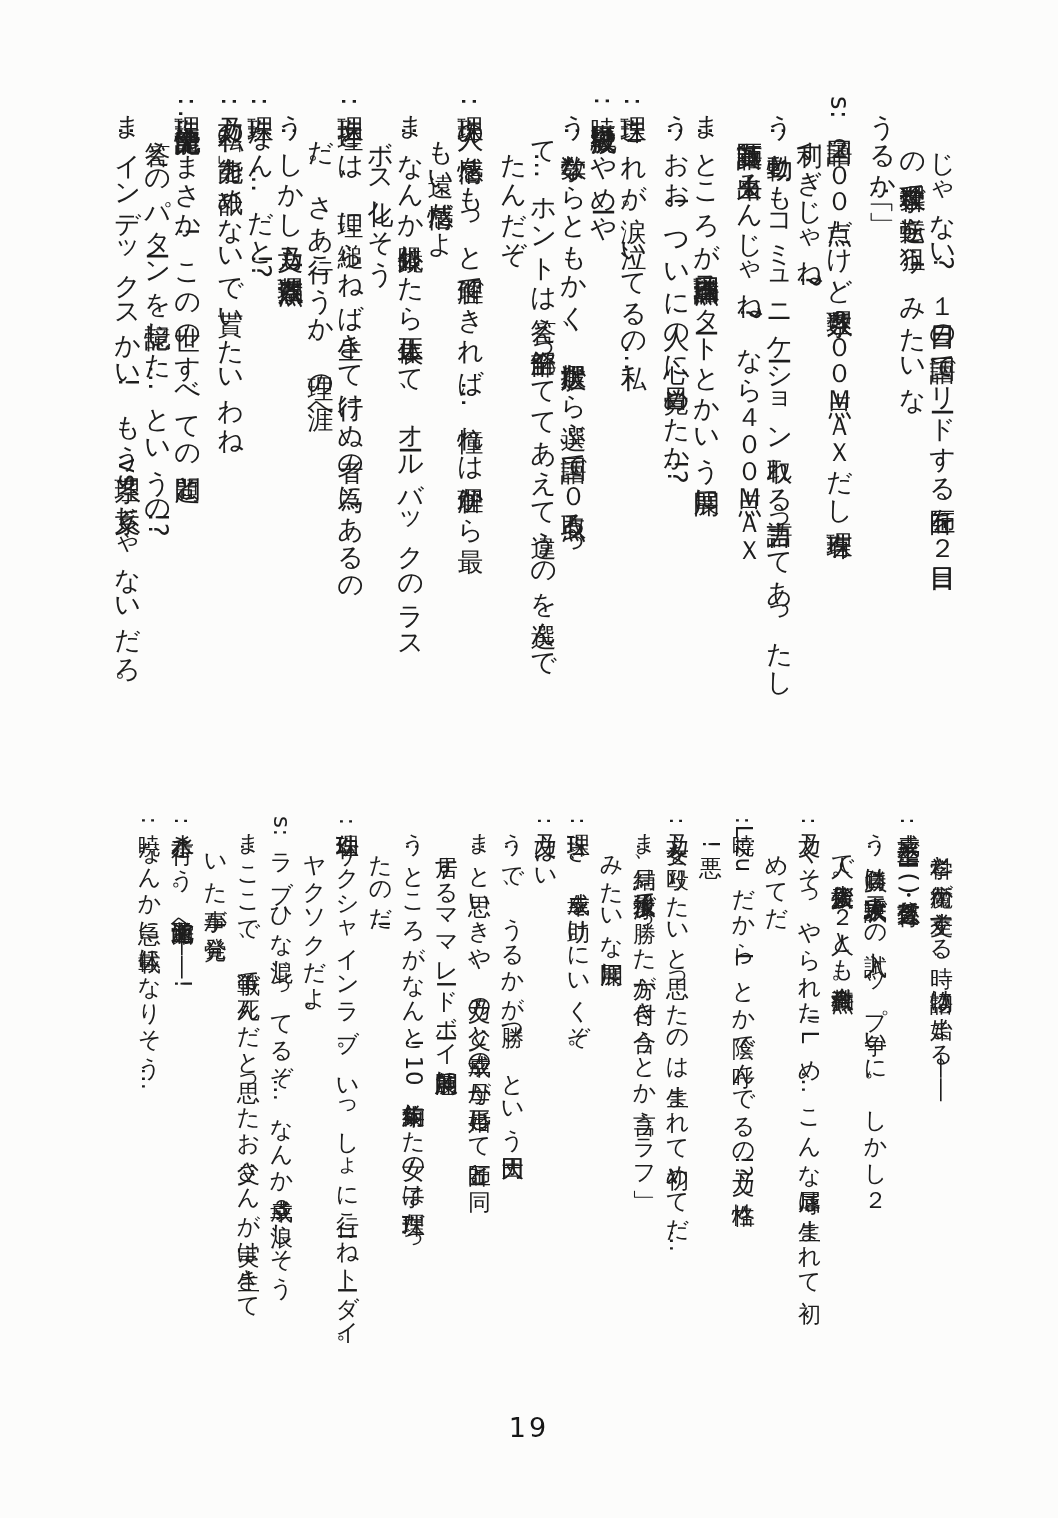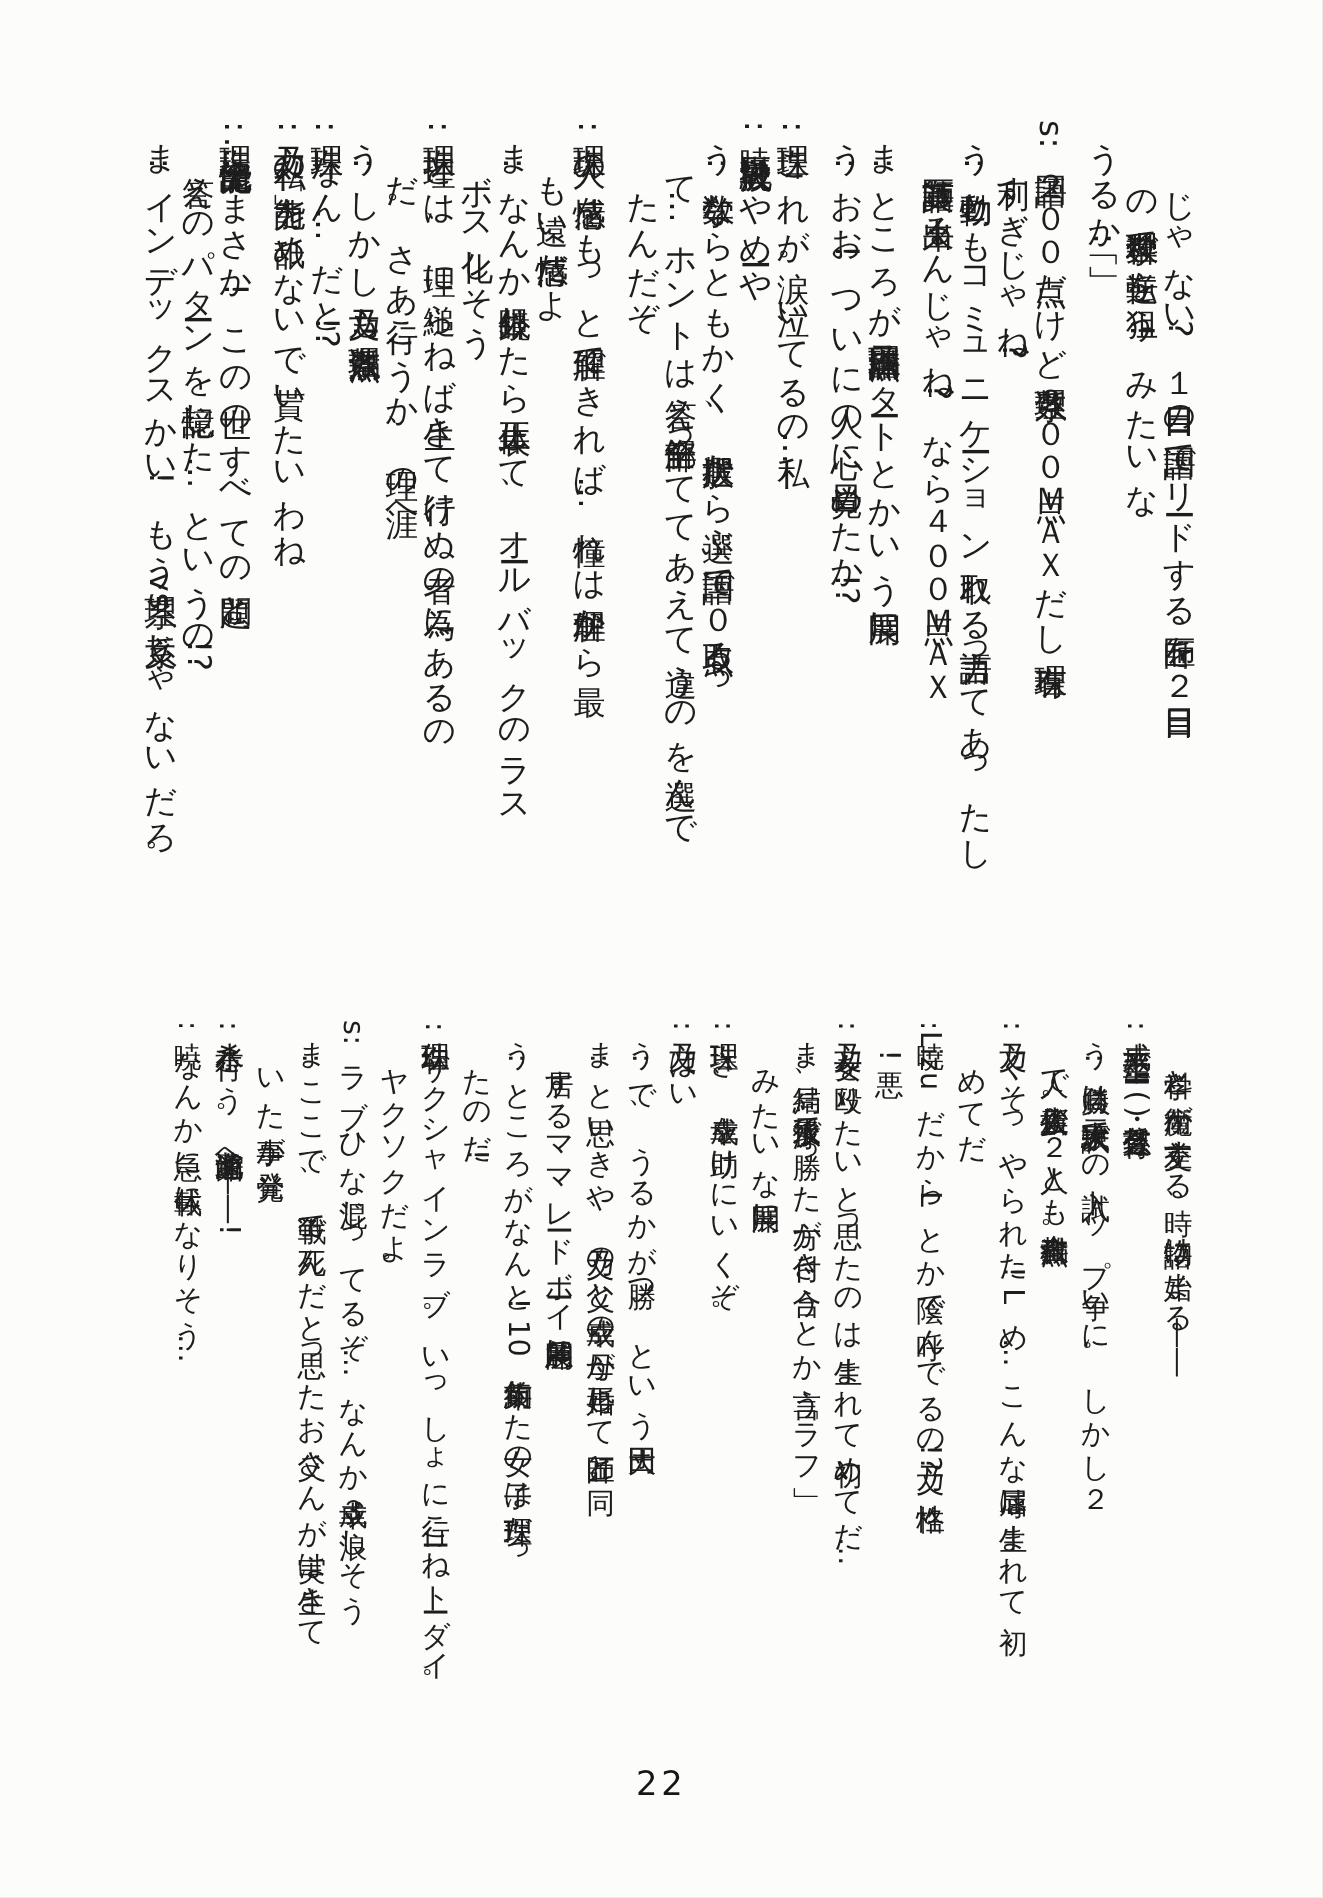--- a/index.html
+++ b/index.html
@@ -99,15 +99,15 @@
       <p class="vline" style="padding-top: 1em;">たのだ!</p>
       <p class="vline">幼理珠:ザクシャインラブ。いっしょに行こーねトーダイ。</p>
       <p class="vline" style="padding-top: 1em;">ヤクソクだよ。</p>
       <p class="vline">s:ラブひな混じってるぞ…なんか成幸３浪しそう</p>
       <p class="vline">ま:ここで、戦争で死んだと思ったお父さんが実は生きて</p>
       <p class="vline" style="padding-top: 1em;">いた事が発覚!</p>
       <p class="vline">水希:行こう。北海道函館へ――!</p>
       <p class="vline">暁:なんか急に休載になりそう…</p>
     </div>
 
-  <div class="pagenum">22</div>
+  <div class="pagenum">19</div>
 
 </div>
 
 </body></html>

